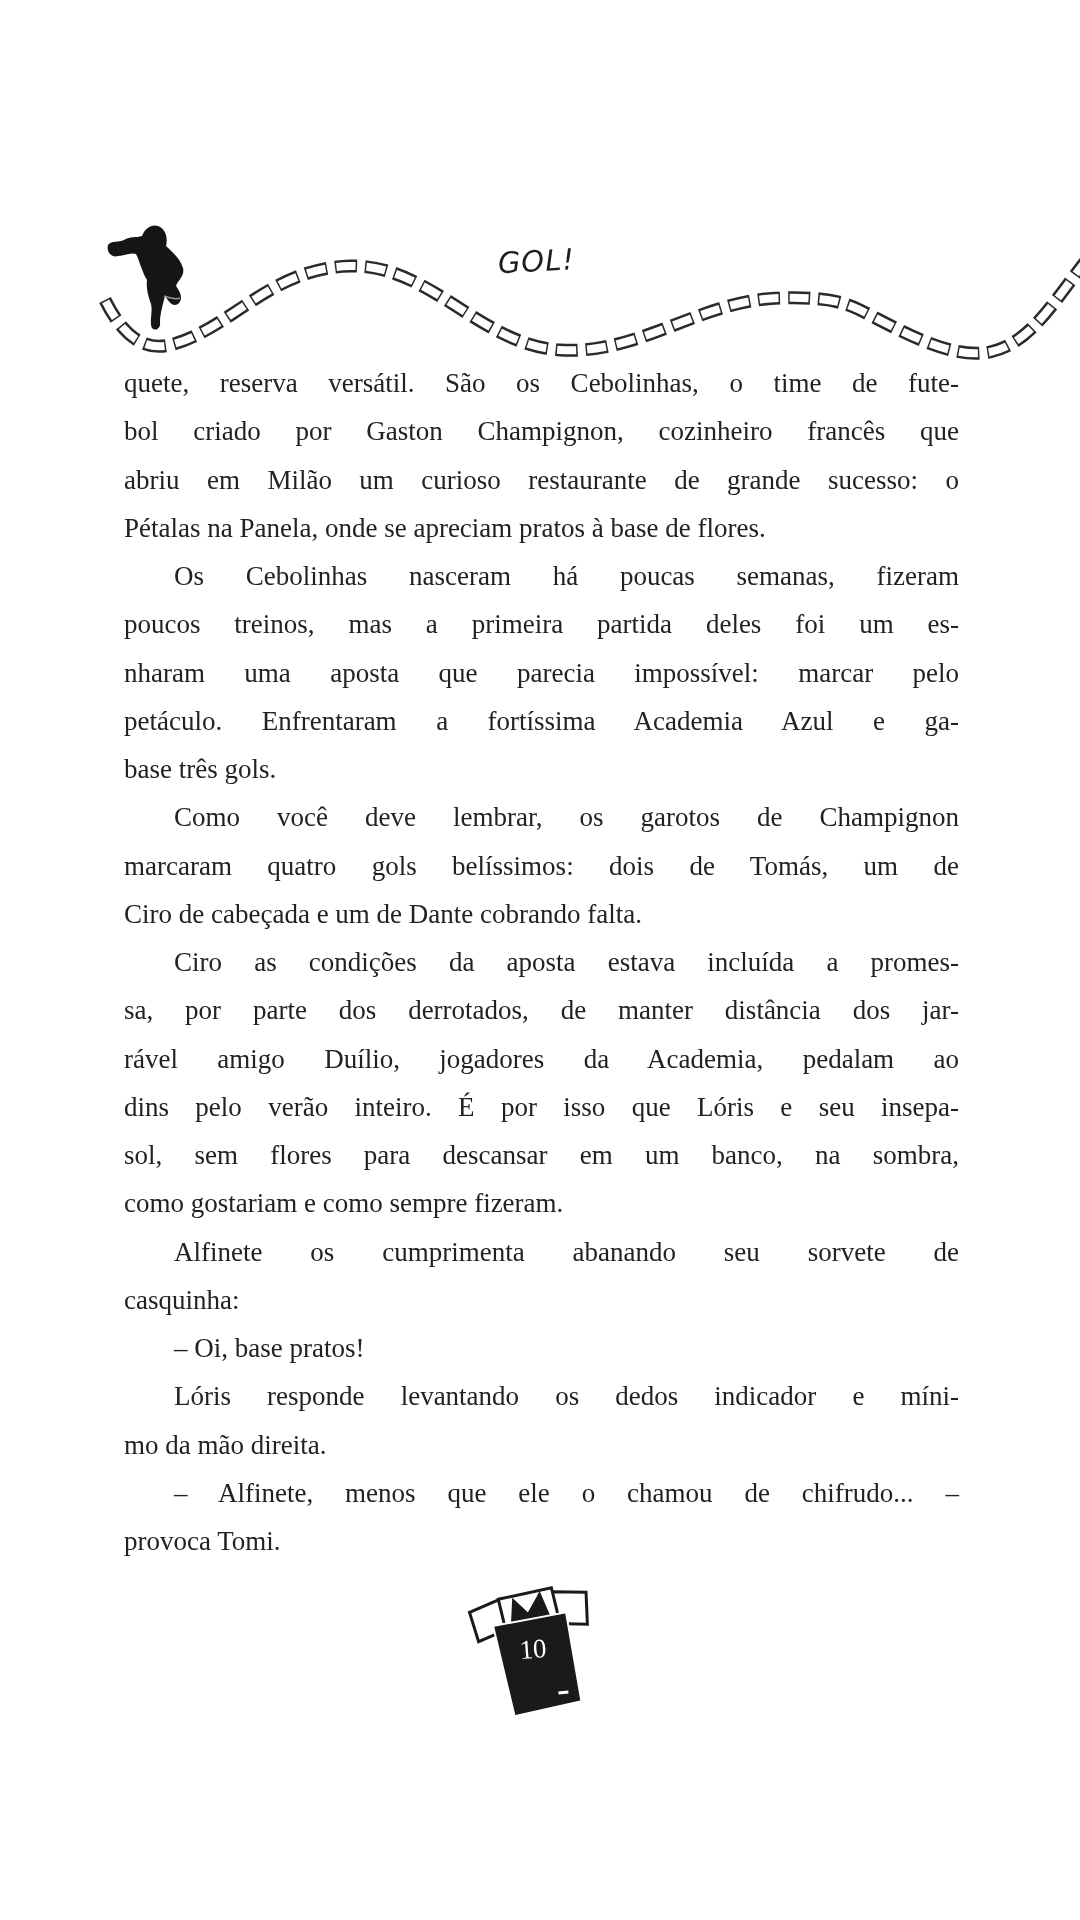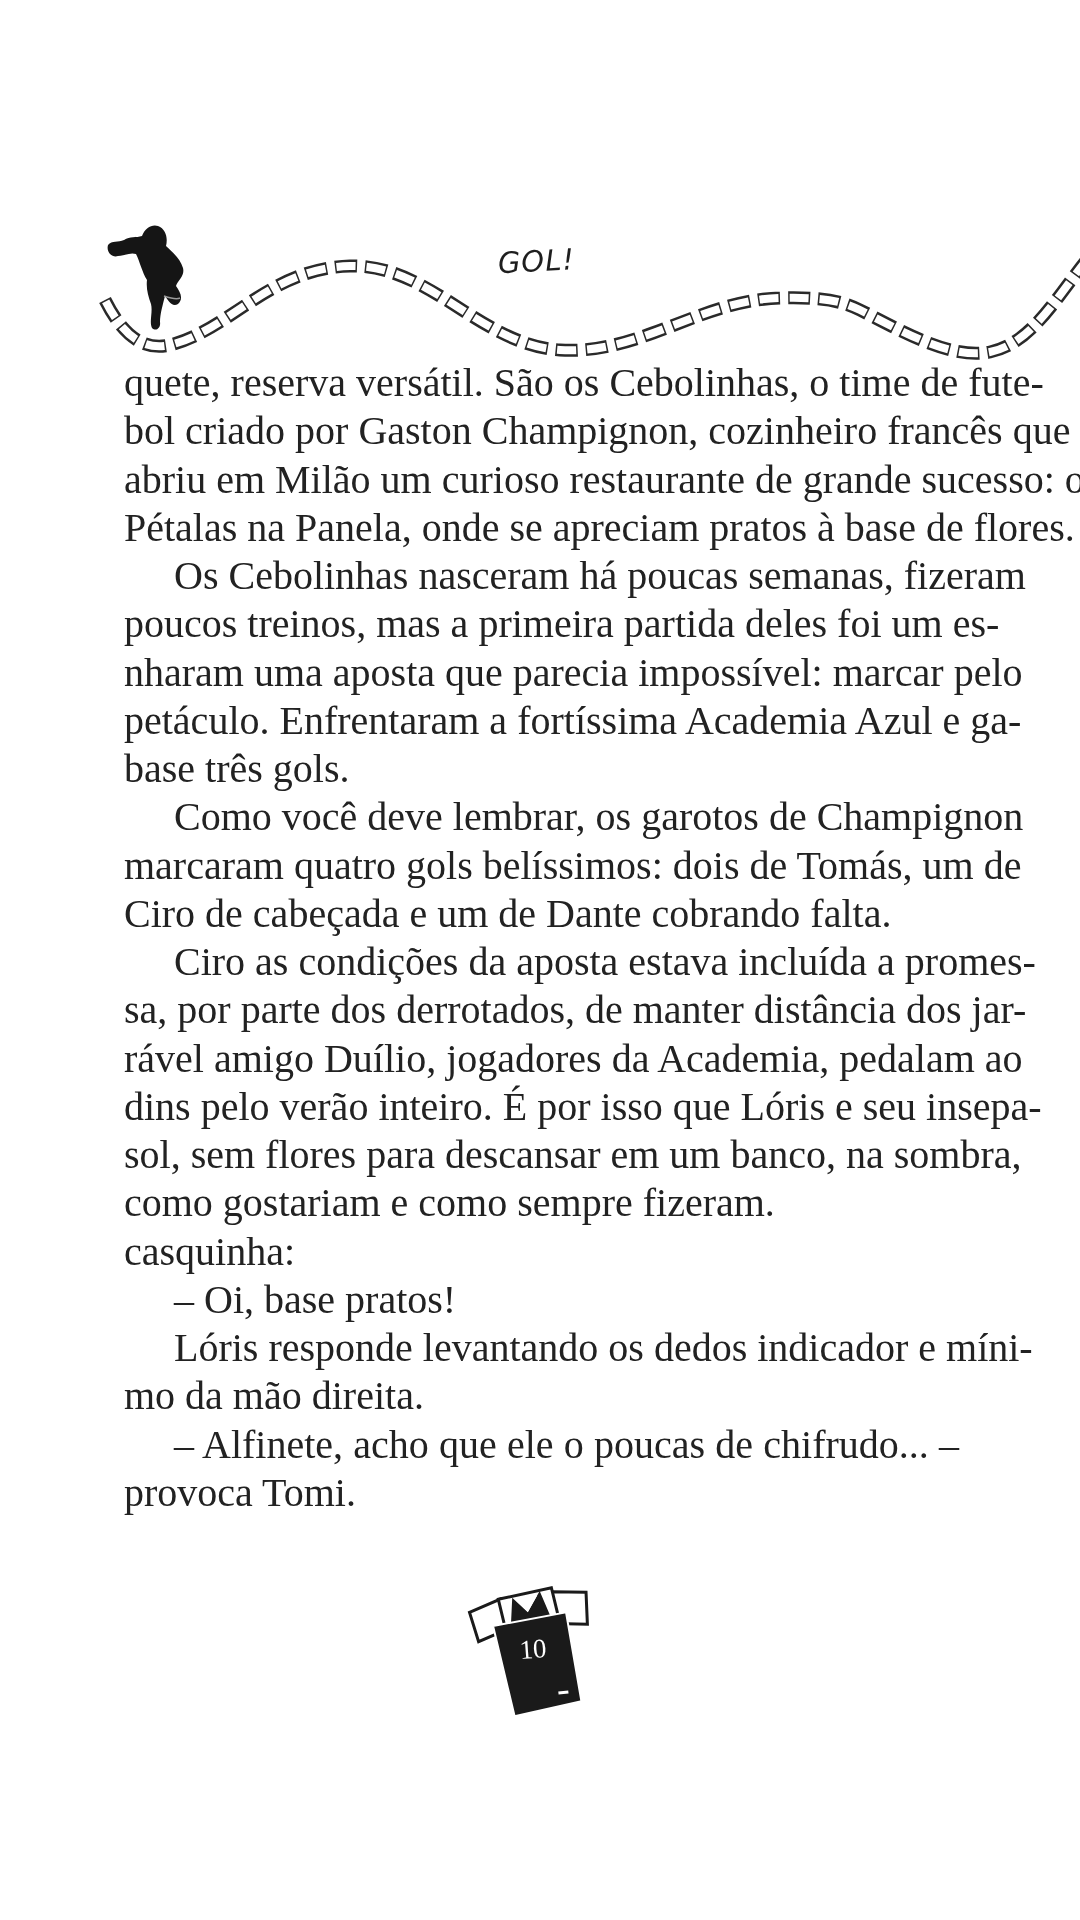--- a/index.html
+++ b/index.html
@@ -6,21 +6,21 @@
   body { width:1080px; height:1920px; position:relative; overflow:hidden; }
   .header-art { position:absolute; left:0; top:200px; width:1080px; height:180px; }
   .chapter-title {
     position:absolute; left:498px; top:244px; width:84px; height:40px;
     font-family:"DejaVu Sans", sans-serif; font-size:29px; font-style:italic;
     color:#1e1e1e; letter-spacing:1px; transform:rotate(-3deg); white-space:nowrap;
   }
   .body-text {
     position:absolute; left:124px; top:359px; width:835px;
     font-family:"Liberation Serif", "DejaVu Serif", serif;
-    font-size:40px; line-height:48.25px; color:#222222;
+    font-size:27px; line-height:48.25px; color:#222222;
   }
   .line { display:block; white-space:nowrap; text-align:justify; text-align-last:justify; height:48.25px; }
   .line.last { text-align-last:left; }
   .line.indent { padding-left:50px; }
   .page-number-badge { position:absolute; left:466px; top:1582px; width:134px; height:140px; }
   .page-number {
     position:absolute; left:0; top:52px; width:134px; text-align:center;
     font-family:"Liberation Serif", serif; font-size:27px; color:#ffffff; transform:rotate(-4deg);
   }
 </style>
@@ -68,34 +68,35 @@
   <div>
     <span class="line indent">Ciro as condições da aposta estava incluída a promes-</span>
     <span class="line">sa, por parte dos derrotados, de manter distância dos jar-</span>
     <span class="line">rável amigo Duílio, jogadores da Academia, pedalam ao</span>
     <span class="line">dins pelo verão inteiro. É por isso que Lóris e seu insepa-</span>
     <span class="line">sol, sem flores para descansar em um banco, na sombra,</span>
     <span class="line last">como gostariam e como sempre fizeram.</span>
   </div>
 
   <div>
+    <span class="line indent">Alfinete os cumprimenta abanando seu sorvete de</span>
     <span class="line last">casquinha:</span>
   </div>
 
   <div>
     <span class="line indent last">– Oi, base pratos!</span>
   </div>
 
   <div>
     <span class="line indent">Lóris responde levantando os dedos indicador e míni-</span>
     <span class="line last">mo da mão direita.</span>
   </div>
 
   <div>
-    <span class="line indent">– Alfinete, acho que ele o poucas de chifrudo... –</span>
+    <span class="line indent">– Alfinete, menos que ele o chamou de chifrudo... –</span>
     <span class="line last">provoca Tomi.</span>
   </div>
 </div>
 
 <div class="page-number-badge">
   <svg width="134" height="140" viewBox="0 0 134 140" xmlns="http://www.w3.org/2000/svg">
     <g transform="rotate(-6 67 70)">
 
       <path d="M8,24 L40,14 L46,44 L14,54 Z" fill="#ffffff" stroke="#1a1a1a" stroke-width="3"></path>
       <path d="M92,12 L126,16 L124,48 L92,44 Z" fill="#ffffff" stroke="#1a1a1a" stroke-width="3"></path>

